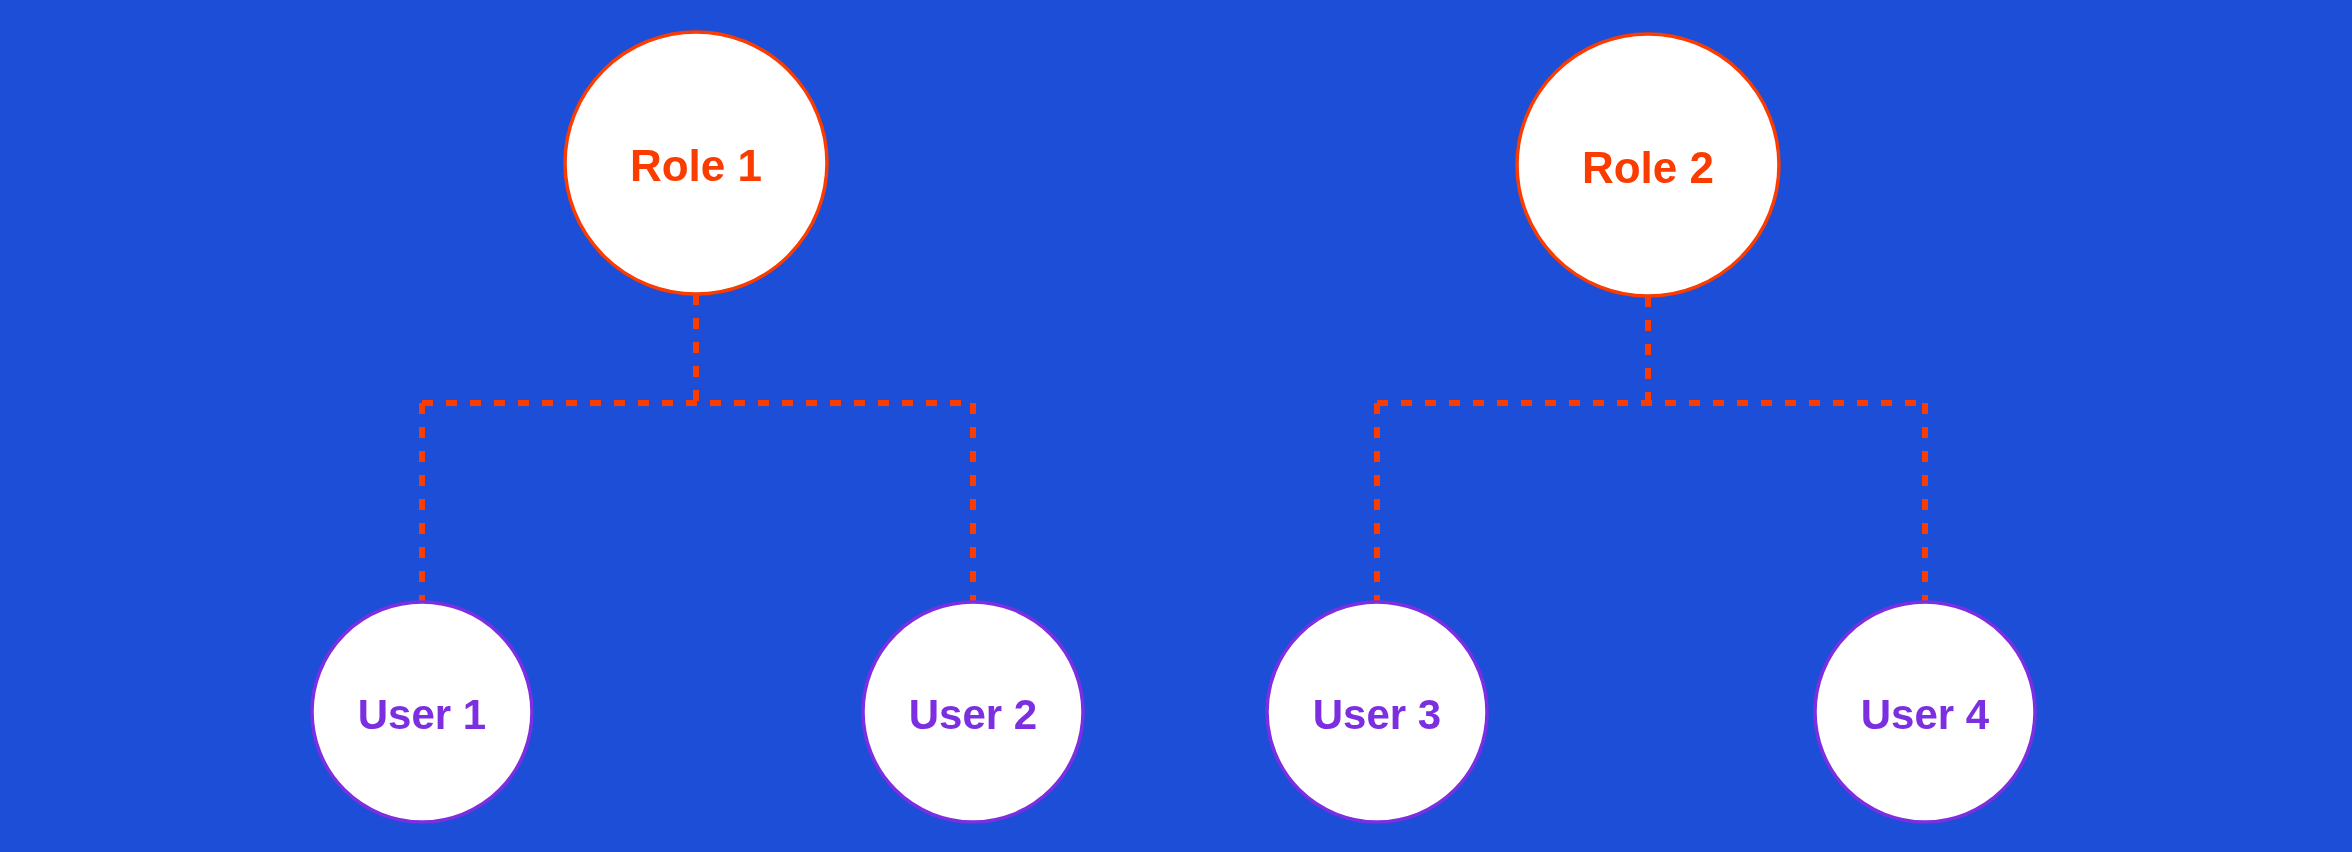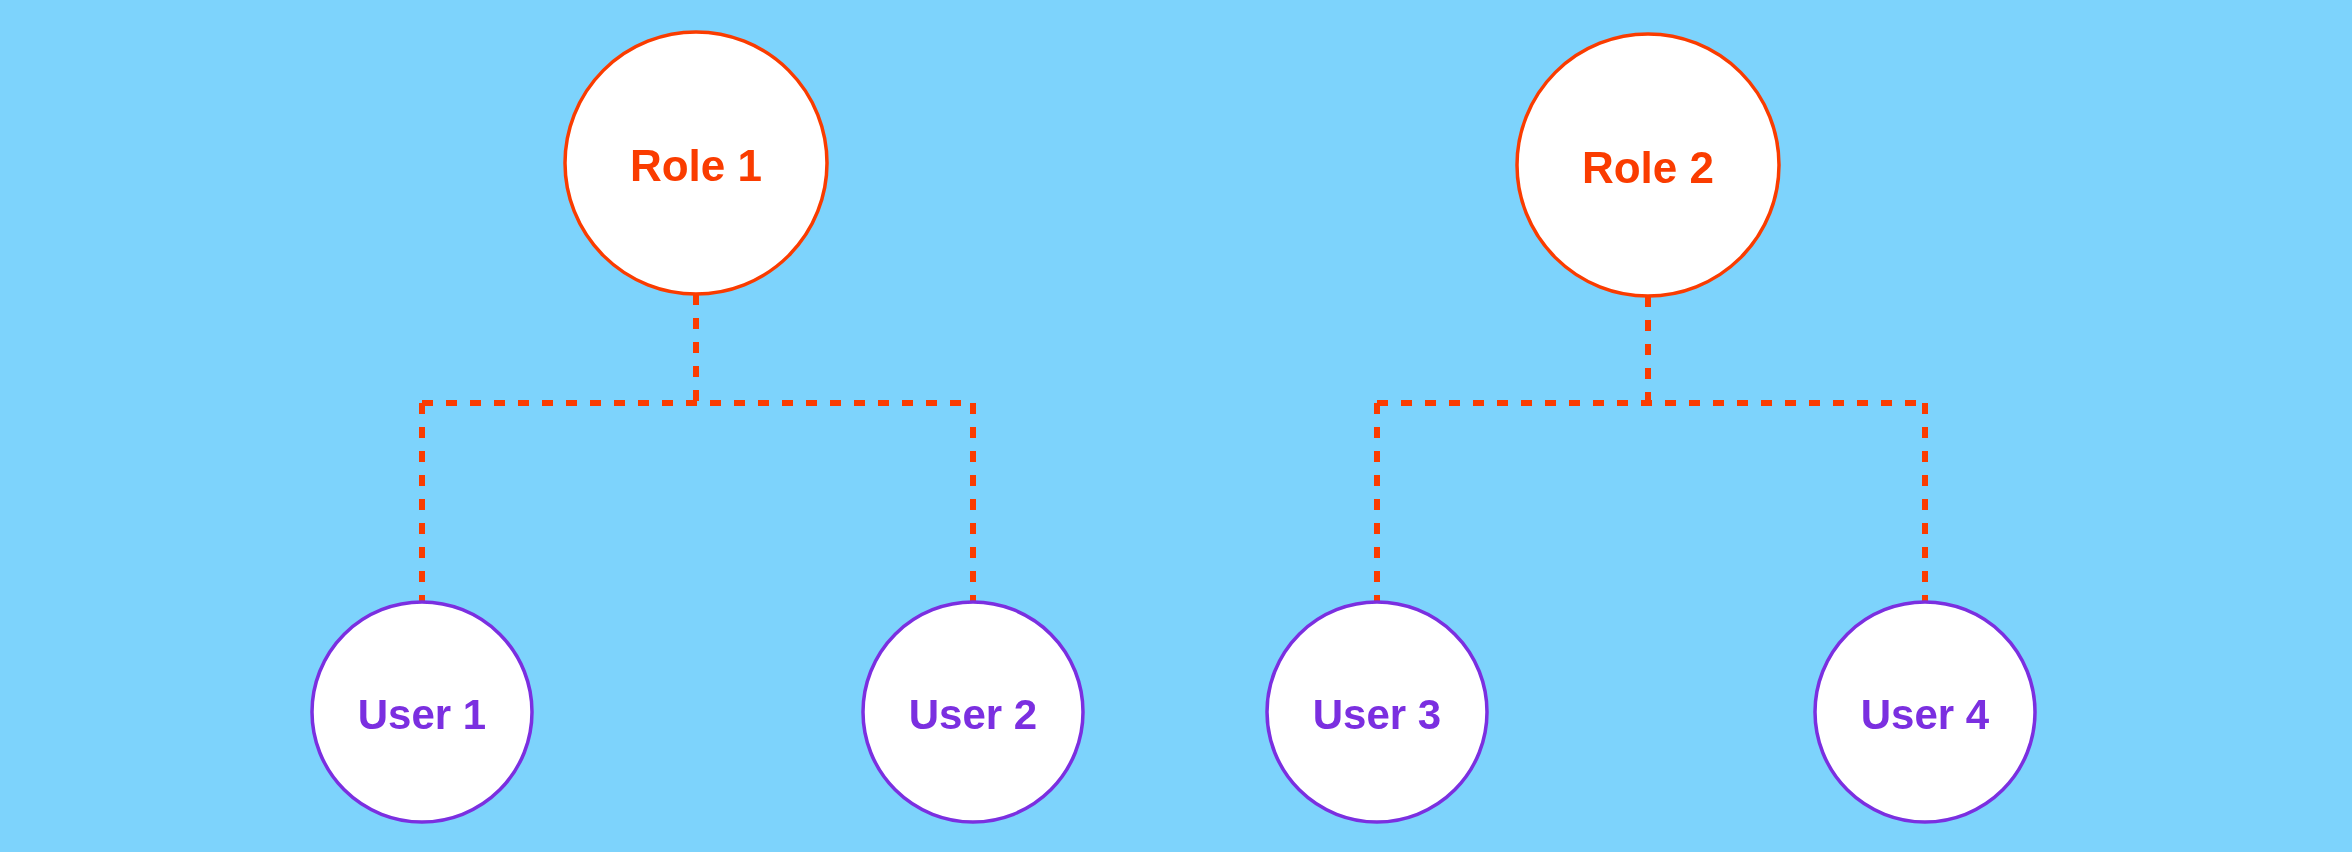--- a/index.html
+++ b/index.html
@@ -10,21 +10,21 @@
   body {
     width: 2352px;
     height: 852px;
     overflow: hidden;
     font-family: "Liberation Sans", sans-serif;
   }
   #diagram-root {
     position: relative;
     width: 2352px;
     height: 852px;
-    background: #7dd3fc;
+    background: #1d4ed8;
   }
   #diagram-svg {
     position: absolute;
     top: 0;
     left: 0;
     width: 2352px;
     height: 852px;
     display: block;
   }
   .node-label {

